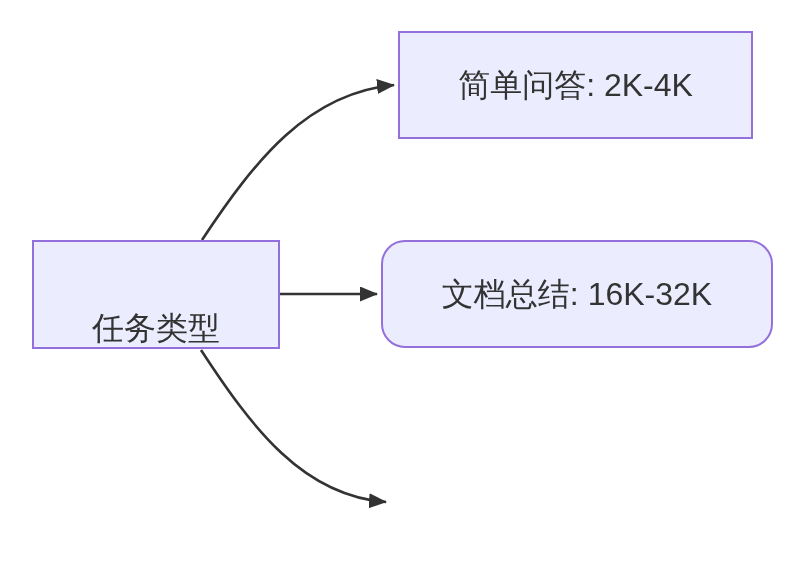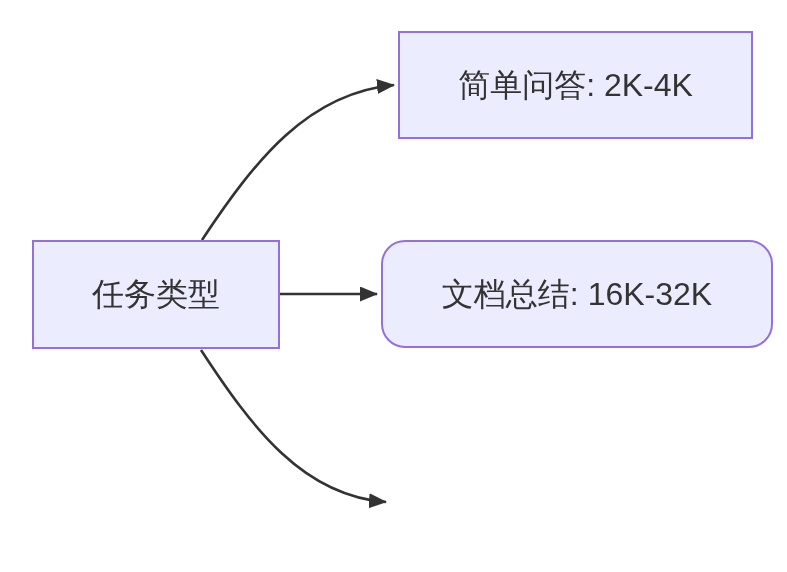--- a/index.html
+++ b/index.html
@@ -34,21 +34,21 @@
     border: 2.5px solid var(--node-border, #9370DB);
     color: var(--node-text, #333333);
     font-size: 32px;
     line-height: 1.2;
     display: flex;
     align-items: center;
     justify-content: center;
     text-align: center;
     white-space: nowrap;
   }
-  .node-root  { left: 32px;  top: 240px; width: 248px; height: 109px; }
+  .node-root  { left: 32px;  top: 240px; width: 248px; height: 109px; align-items: flex-end; }
   .node-c1    { left: 398px; top: 31px;  width: 355px; height: 108px; }
   .node-c2    { left: 381px; top: 240px; width: 392px; height: 108px; border-radius: 24px; }
   .node-c3    { left: 389px; top: 446px; width: 374px; height: 111px; }
 </style>
 </head>
 <body>
 
 <div class="canvas">
 
   <svg class="edges" width="787" height="572" viewBox="0 0 787 572" xmlns="http://www.w3.org/2000/svg">

